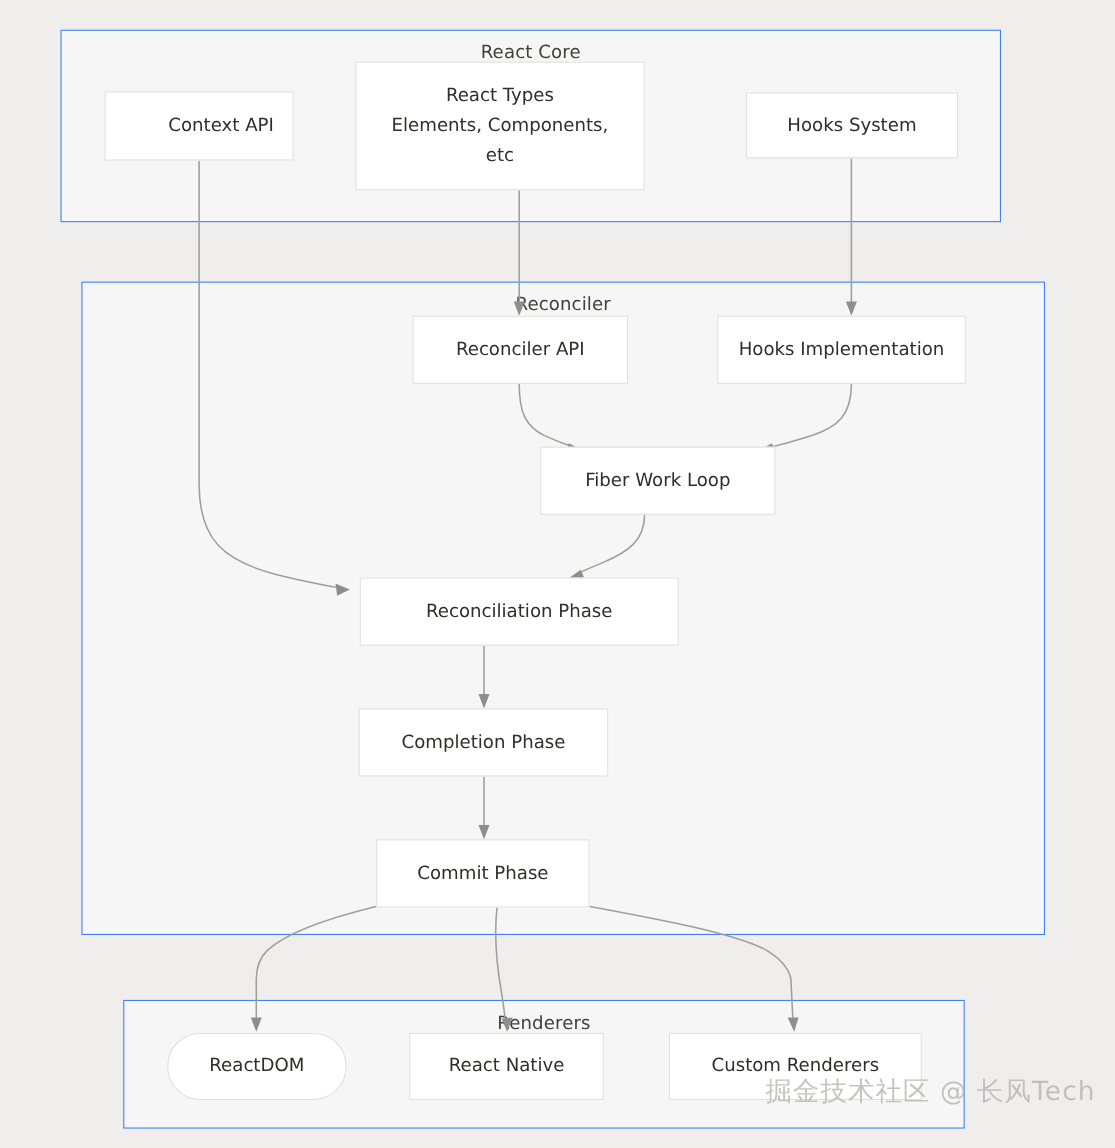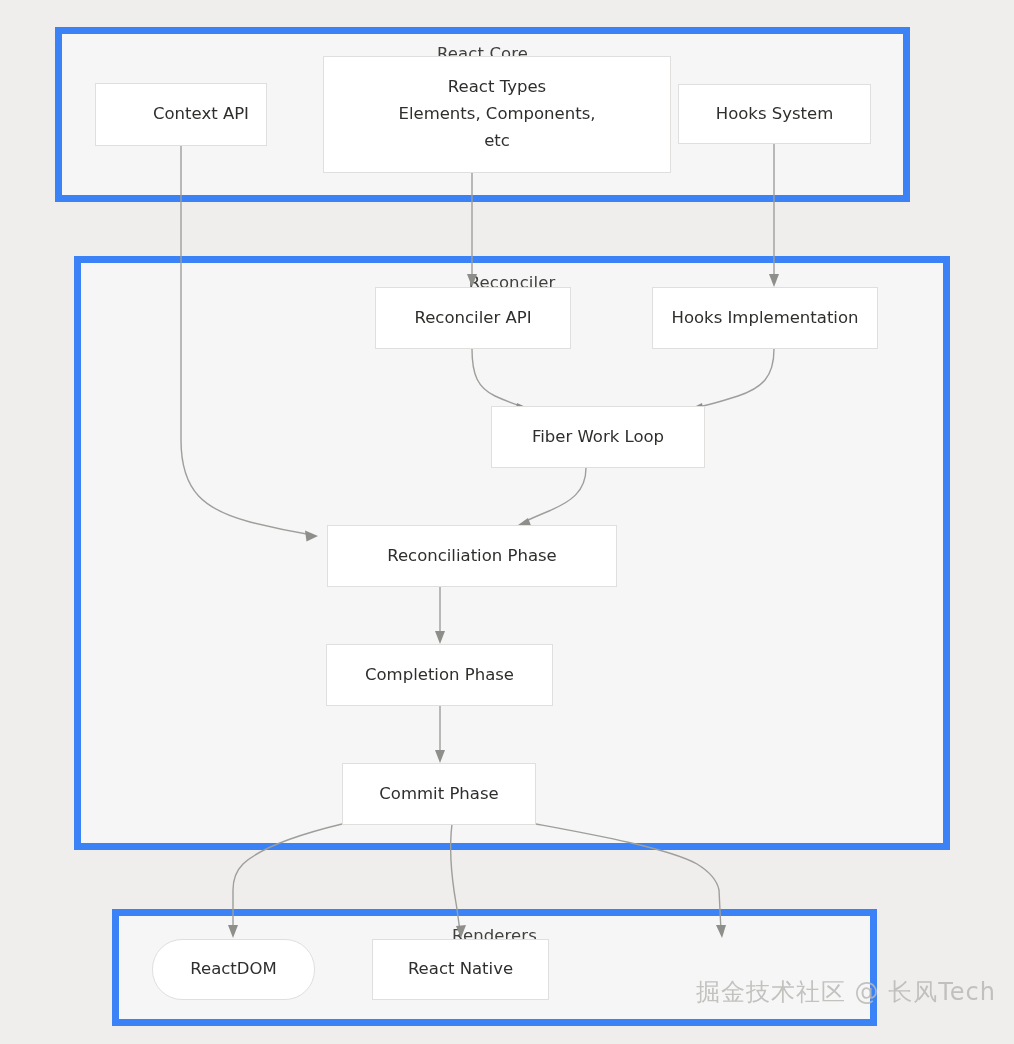--- a/index.html
+++ b/index.html
@@ -12,21 +12,21 @@
     width: 1014px;
     height: 1044px;
     background: #efeeec;
     font-family: "DejaVu Sans", "Liberation Sans", sans-serif;
     overflow: hidden;
   }
   
   .cluster {
     position: absolute;
     background: #f6f6f6;
-    border: 7px solid #3b82f6;
+    border: 1px solid #3b82f6;
     box-sizing: border-box;
     z-index: 1;
   }
   .cluster-label {
     position: absolute;
     top: 10px;
     left: 0;
     width: 100%;
     text-align: center;
     font-size: 16.5px;
@@ -149,21 +149,21 @@
     <g>
       <path d="M536,824 C590,834 668,848 697,864 C710,872 717,880 719,890 L721,931"></path>
       <polygon points="722,938 726,925 716,925"></polygon>
     </g>
   </svg>
 
   <div class="node" id="node-context-api" style="left:95px; top:83px; width:172px; height:63px;padding-left:40px;">
     <span class="lines">Context API</span>
   </div>
 
-  <div class="node" id="node-react-types" style="left:323px; top:56px; width:348px; height:117px;">
+  <div class="node" id="node-react-types" style="left:323px; top:56px; width:263px; height:117px;">
     <span class="lines">
       <span class="l">React Types</span>
       <span class="l">Elements, Components,</span>
       <span class="l">etc</span>
     </span>
   </div>
 
   <div class="node" id="node-hooks-system" style="left:678px; top:84px; width:193px; height:60px;">
     <span class="lines">Hooks System</span>
   </div>
@@ -193,16 +193,19 @@
   </div>
 
   <div class="node" id="node-react-dom" style="left:152px; top:939px; width:163px; height:61px;border-radius:30px;">
     <span class="lines">ReactDOM</span>
   </div>
 
   <div class="node" id="node-react-native" style="left:372px; top:939px; width:177px; height:61px;">
     <span class="lines">React Native</span>
   </div>
 
+  <div class="node" id="node-custom-renderers" style="left:608px; top:939px; width:230px; height:61px;">
+    <span class="lines">Custom Renderers</span>
+  </div>
 
   <div id="watermark">掘金技术社区 @ 长风Tech</div>
 
 </div>
 
 </body></html>

